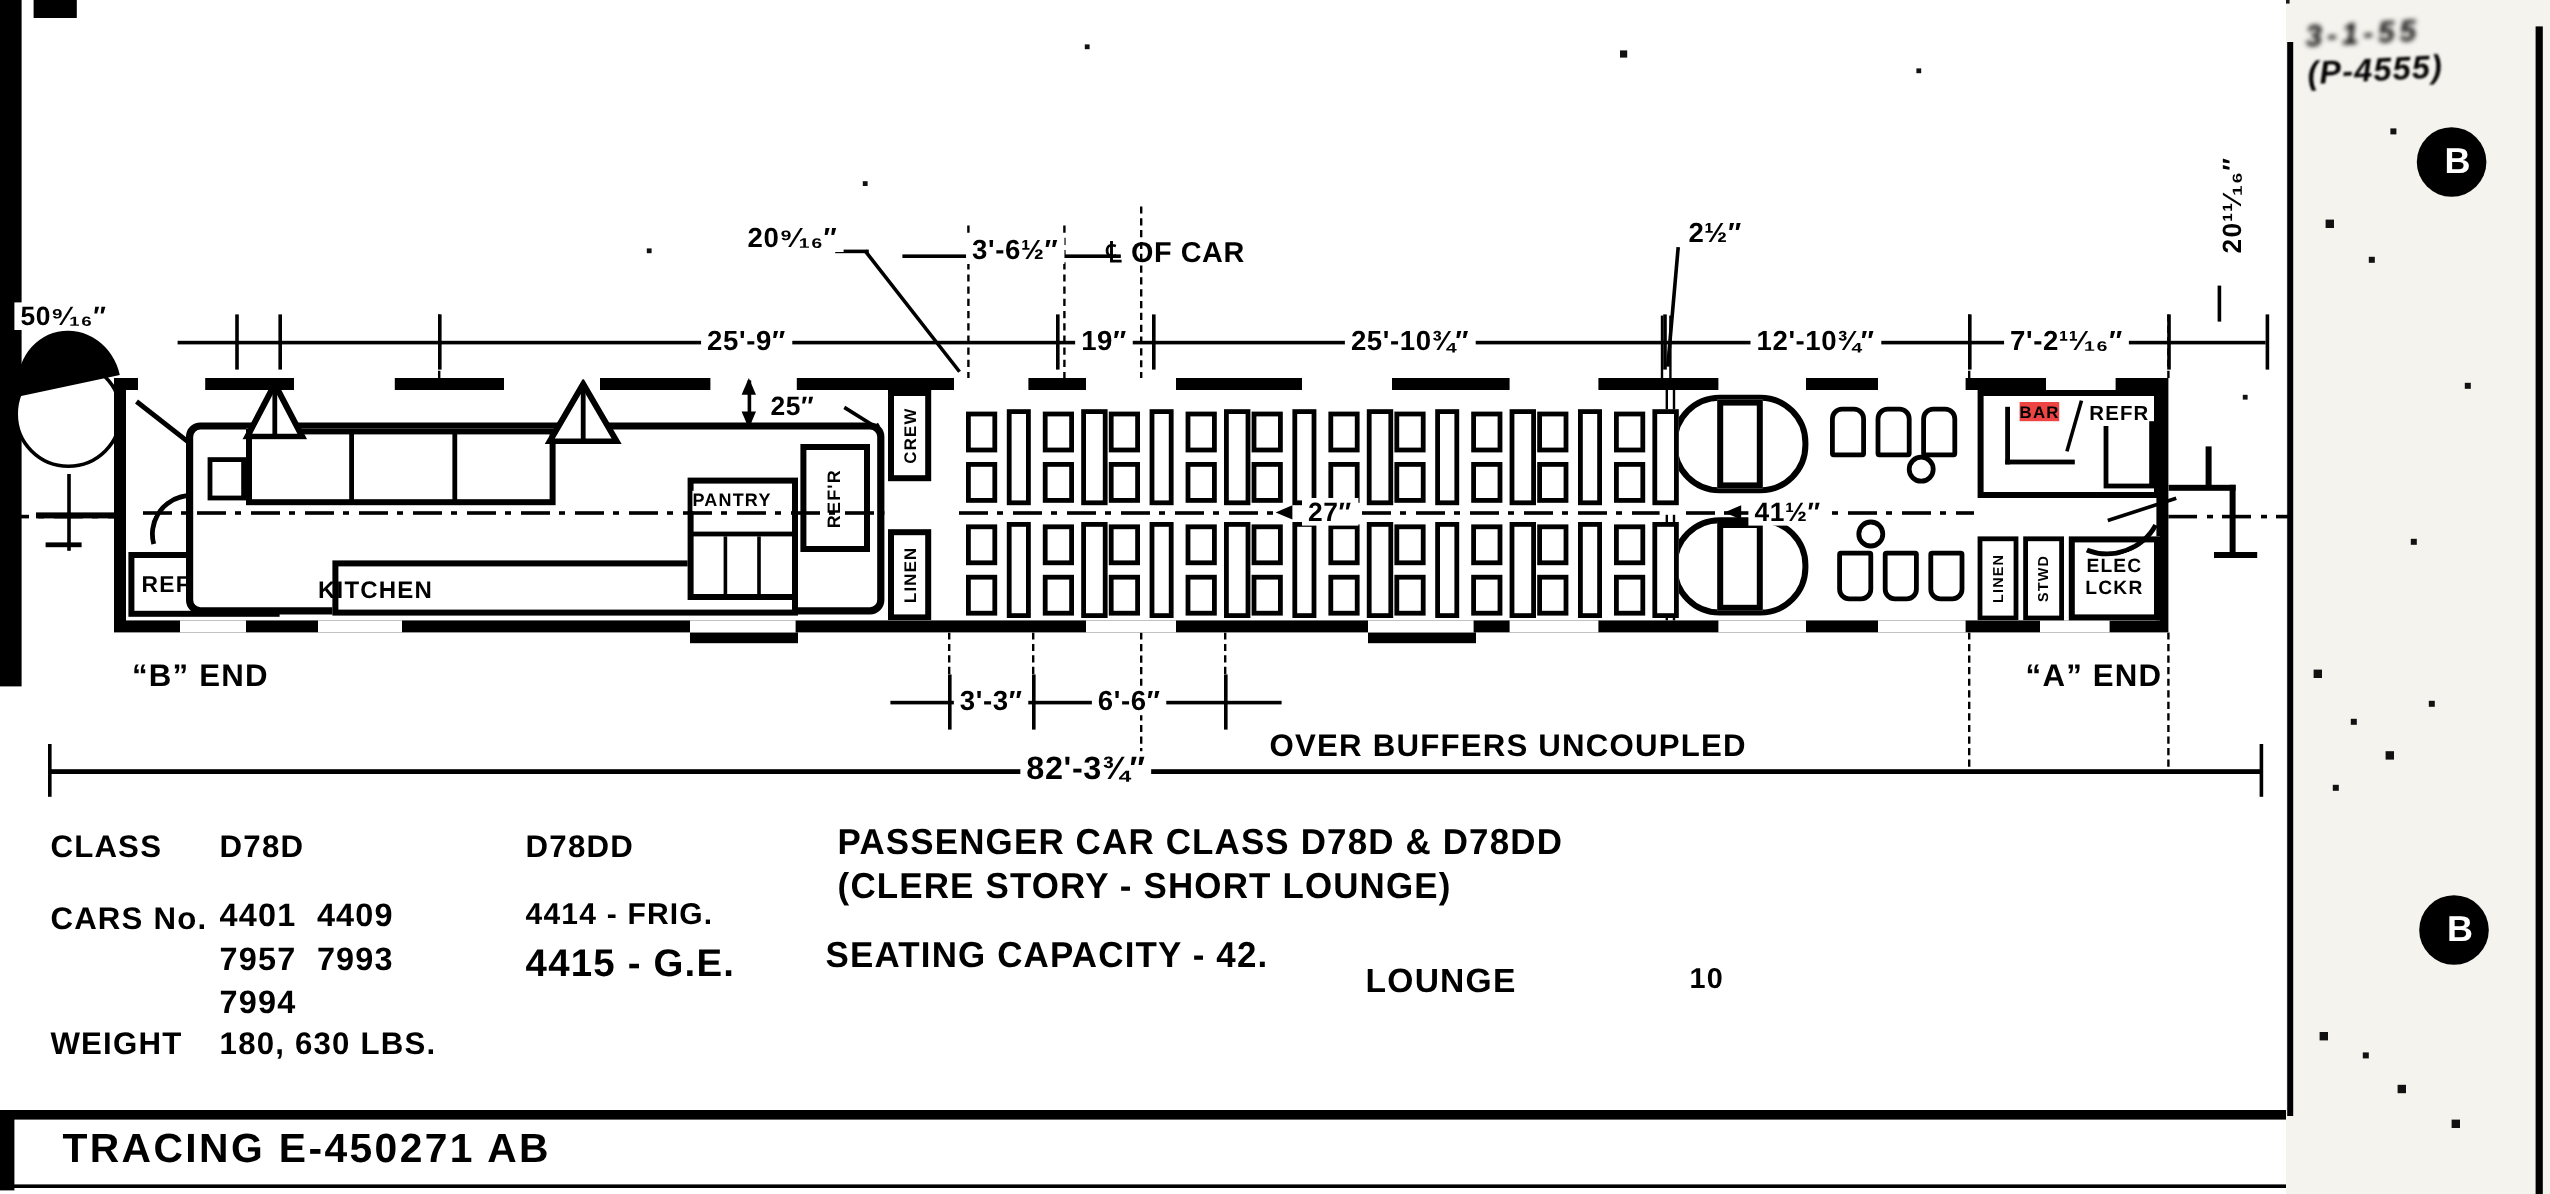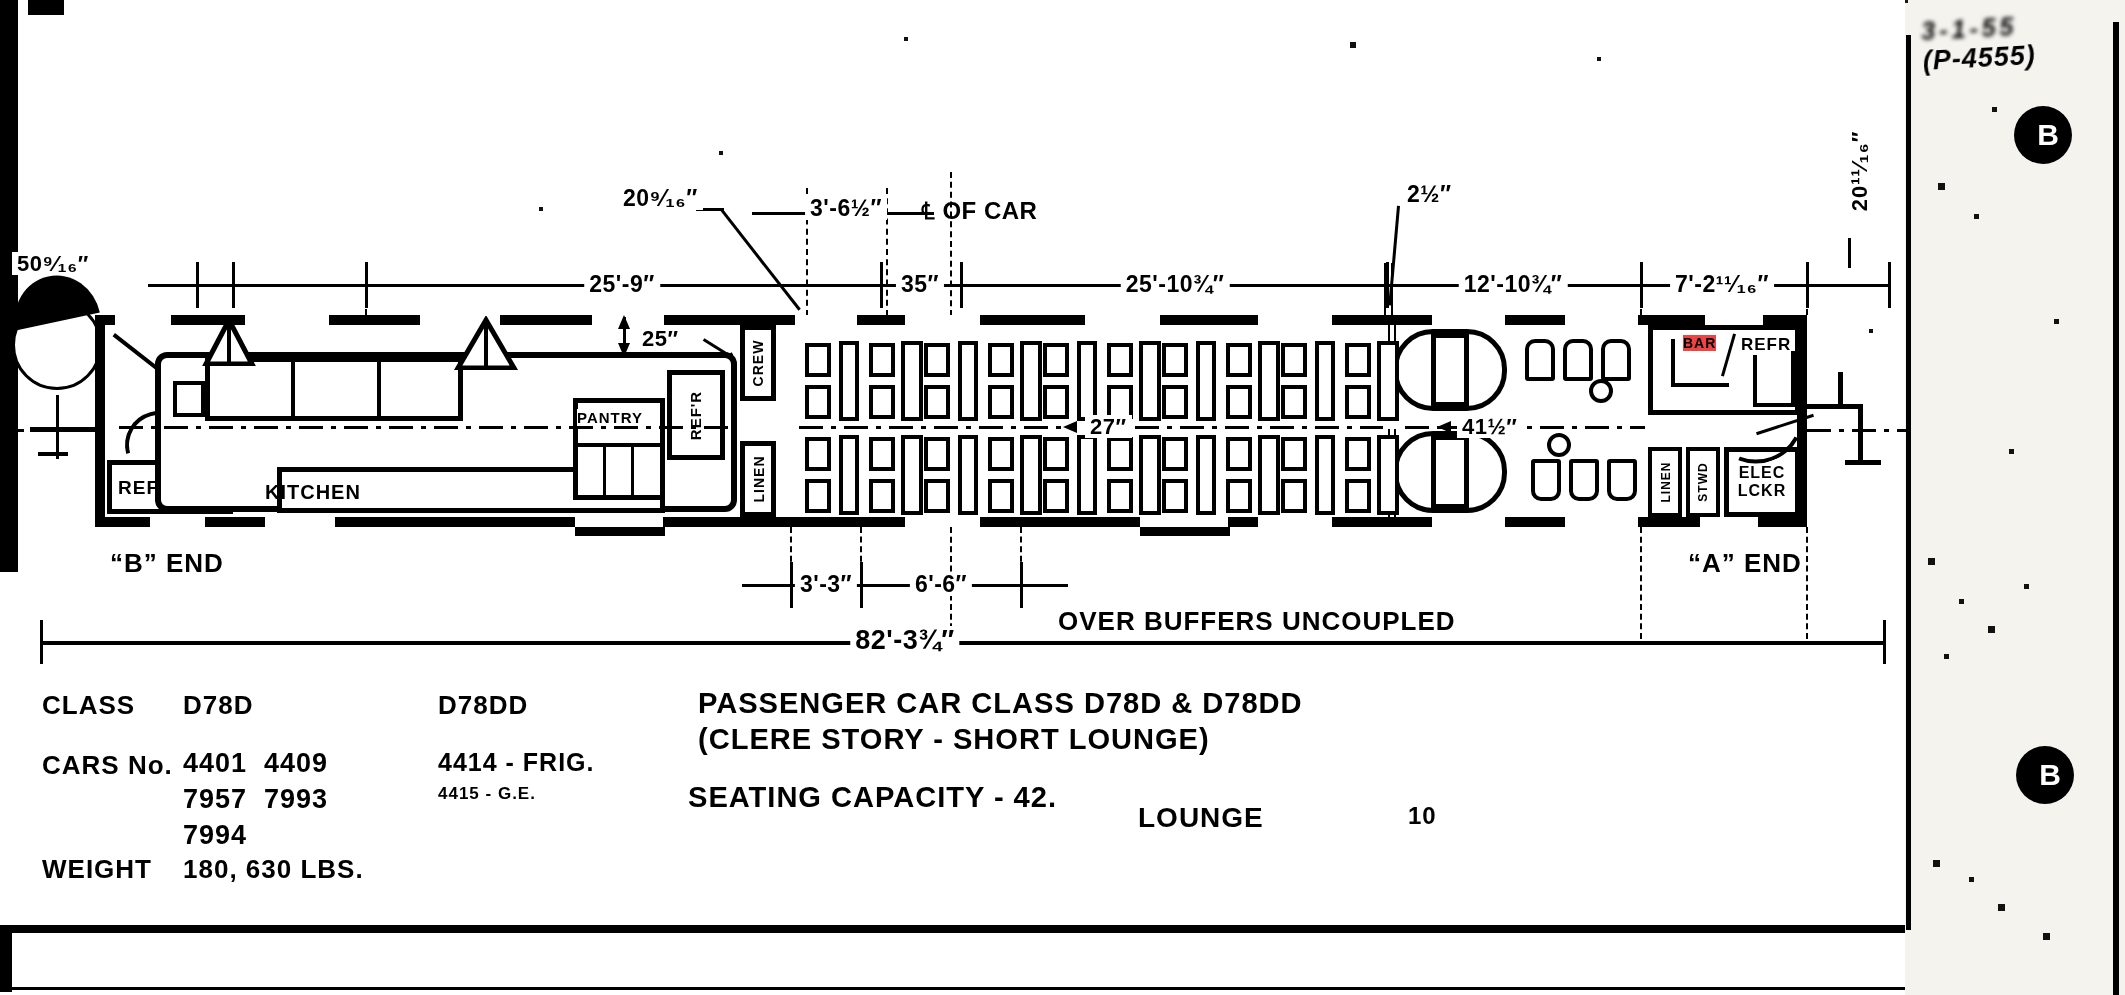--- a/index.html
+++ b/index.html
@@ -52,21 +52,21 @@
   <div class="tickv" style="left:365px;top:262px;height:46px"></div>
   <div class="tickv" style="left:880px;top:262px;height:46px"></div>
   <div class="tickv" style="left:960px;top:262px;height:46px"></div>
   <div class="tickv" style="left:1386px;top:262px;height:46px"></div>
   <div class="tickv" style="left:1640px;top:262px;height:46px"></div>
   <div class="tickv" style="left:1806px;top:262px;height:46px"></div>
   <div class="tickv" style="left:1888px;top:262px;height:46px"></div>
 
   <div class="dim" style="left:12px;top:252px;font-size:22px">50⁹⁄₁₆″</div>
   <div class="dim ctr" style="left:622px;top:272px">25'-9″</div>
-  <div class="dim ctr" style="left:920px;top:272px">35″</div>
+  <div class="dim ctr" style="left:920px;top:272px">19″</div>
   <div class="dim ctr" style="left:1175px;top:272px">25'-10¾″</div>
   <div class="dim ctr" style="left:1513px;top:272px">12'-10¾″</div>
   <div class="dim ctr" style="left:1722px;top:272px">7'-2¹¹⁄₁₆″</div>
 
   <div class="a vbox" style="left:1800px;top:96px;width:120px;height:150px;z-index:6">
     <span class="vtext" style="font-size:22px;background:#fff;padding:2px 4px">20¹¹⁄₁₆″</span>
   </div>
   <div class="blk" style="left:1848px;top:238px;width:3px;height:30px"></div>
 
   <div class="dim" style="left:618px;top:186px">20⁹⁄₁₆″</div>
@@ -316,31 +316,32 @@
   <div class="lbl" style="left:1058px;top:606px;font-size:26px;z-index:6">OVER BUFFERS UNCOUPLED</div>
 
   <div class="lbl" style="left:42px;top:690px;font-size:26px">CLASS</div>
   <div class="lbl" style="left:183px;top:690px;font-size:26px">D78D</div>
   <div class="lbl" style="left:438px;top:690px;font-size:26px">D78DD</div>
   <div class="lbl" style="left:42px;top:750px;font-size:26px">CARS No.</div>
   <div class="lbl" style="left:183px;top:748px;font-size:27px">4401  4409</div>
   <div class="lbl" style="left:183px;top:784px;font-size:27px">7957  7993</div>
   <div class="lbl" style="left:183px;top:820px;font-size:27px">7994</div>
   <div class="lbl" style="left:438px;top:748px;font-size:25px">4414 - FRIG.</div>
-  <div class="lbl" style="left:438px;top:784px;font-size:17px">4415 - G.E.</div>
+  <div class="lbl" style="left:438px;top:784px;font-size:32px">4415 - G.E.</div>
   <div class="lbl" style="left:42px;top:854px;font-size:26px">WEIGHT</div>
   <div class="lbl" style="left:183px;top:854px;font-size:26px">180, 630 LBS.</div>
 
   <div class="heading" style="left:698px;top:686px">PASSENGER CAR CLASS D78D &amp; D78DD</div>
   <div class="heading" style="left:698px;top:722px">(CLERE STORY - SHORT LOUNGE)</div>
   <div class="heading" style="left:688px;top:780px">SEATING CAPACITY - 42.</div>
   <div class="lbl" style="left:1138px;top:802px;font-size:28px">LOUNGE</div>
   <div class="lbl" style="left:1408px;top:802px;font-size:24px">10</div>
 
   <div class="blk" style="left:0;top:925px;width:2125px;height:8px"></div>
+  <div class="lbl" style="left:52px;top:938px;font-size:34px;letter-spacing:2px">TRACING E-450271 AB</div>
   <div class="blk" style="left:0;top:987px;width:1905px;height:3px"></div>
 
   <div class="a" style="left:1905px;top:0;width:220px;height:995px;background:#f5f3ee"></div>
   <div class="blk" style="left:1906px;top:35px;width:5px;height:895px"></div>
   <div class="blk" style="left:2113px;top:22px;width:6px;height:973px"></div>
   <div class="a" style="left:1922px;top:14px;transform:rotate(-3deg);z-index:5">
     <div class="smudge1" style="font-weight:700;font-style:italic;font-size:25px;letter-spacing:4px">3-1-55</div>
     <div class="smudge2" style="font-weight:700;font-style:italic;font-size:27px;letter-spacing:1px">(P-4555)</div>
   </div>
   <div class="stamp" style="left:2014px;top:106px">

